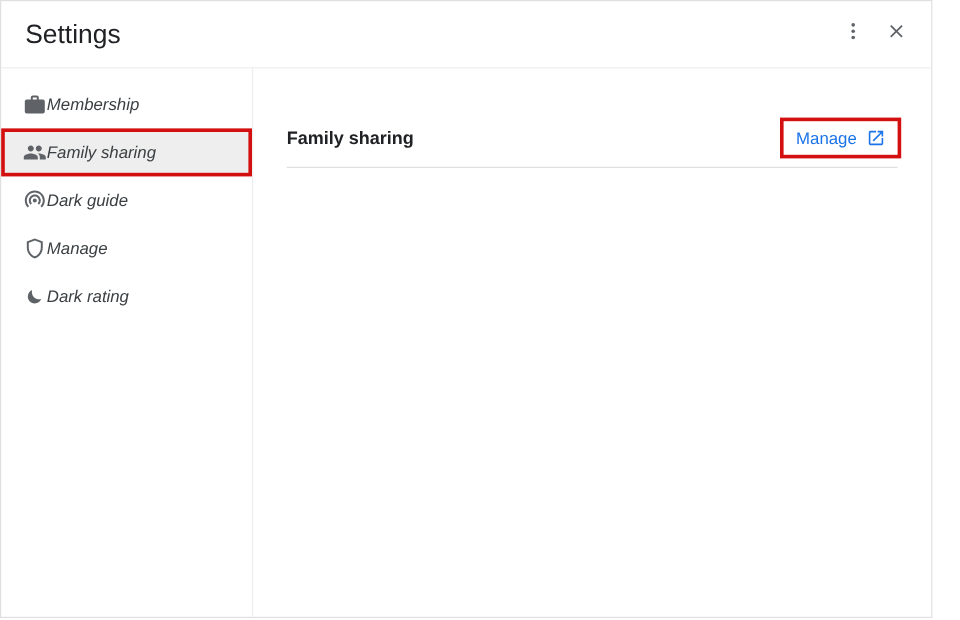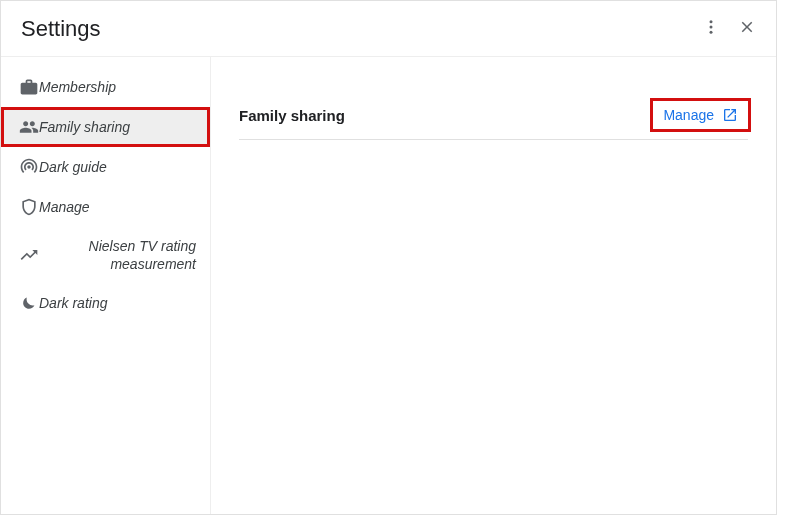--- a/index.html
+++ b/index.html
@@ -180,28 +180,20 @@
 
       <div class="sidebar-item">
         <span class="icon">
           <svg viewBox="0 0 24 24">
               <path d="M12 2L4 5v6.09c0 5.05 3.41 9.76 8 10.91 4.59-1.15 8-5.86 8-10.91V5l-8-3zm0 17.93c-3.44-1.07-6-4.85-6-8.84V6.3l6-2.25 6 2.25v4.79c0 3.99-2.56 7.77-6 8.84z"></path>
             </svg>
         </span>
         <span class="label">Manage</span>
       </div>
 
-      <div class="sidebar-item">
-        <span class="icon">
-          <svg viewBox="0 0 24 24">
-              <path d="M16 6l2.29 2.29-4.88 4.88-4-4L2 16.59 3.41 18l6-6 4 4 6.3-6.29L22 12V6h-6z"></path>
-            </svg>
-        </span>
-        <span class="label">Nielsen TV rating measurement</span>
-      </div>
 
       <div class="sidebar-item">
         <span class="icon">
           <svg viewBox="0 0 24 24">
               <path d="M9.37 5.51c-.18.64-.27 1.31-.27 1.99 0 4.08 3.32 7.4 7.4 7.4.68 0 1.35-.09 1.99-.27C17.45 17.19 14.93 19 12 19c-3.86 0-7-3.14-7-7 0-2.93 1.81-5.45 4.37-6.49z"></path>
             </svg>
         </span>
         <span class="label">Dark rating</span>
       </div>
 

